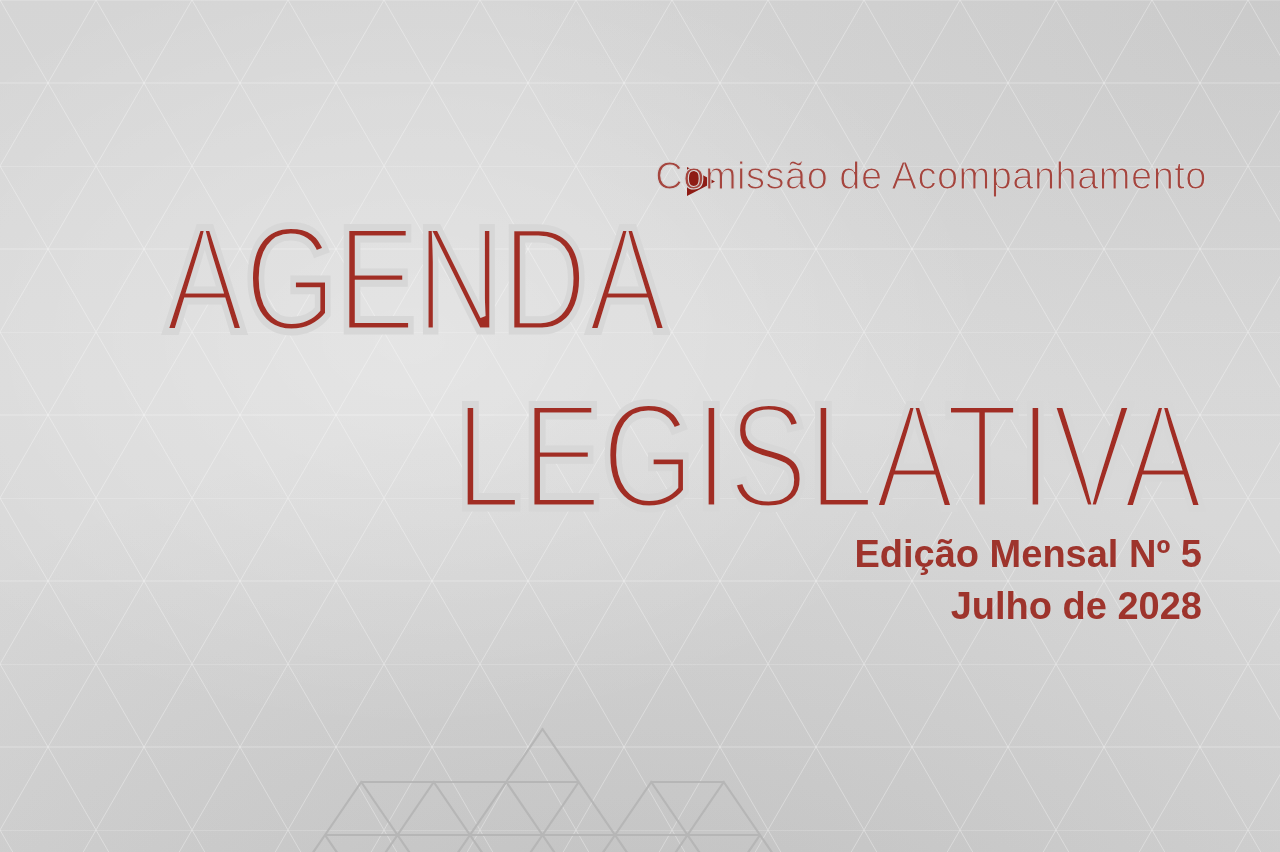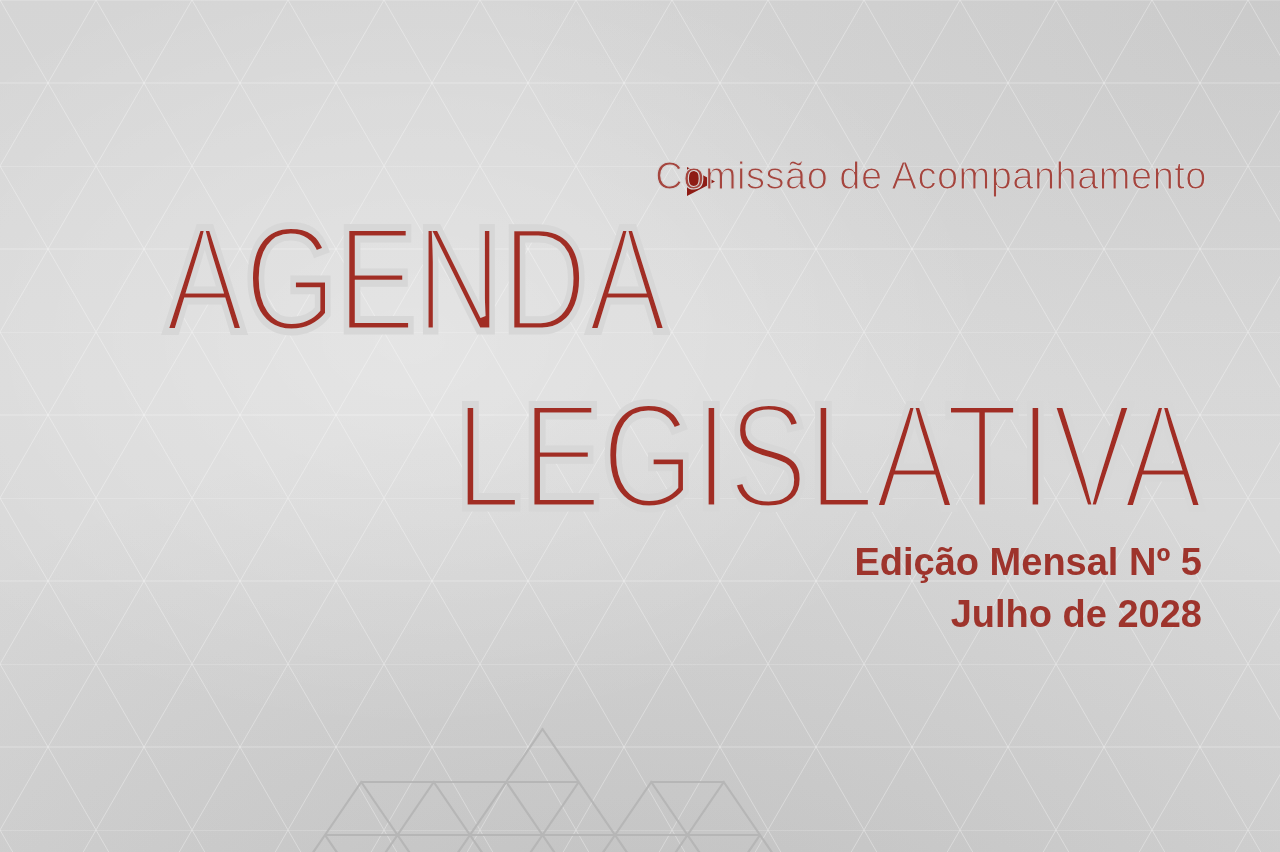--- a/index.html
+++ b/index.html
@@ -61,21 +61,20 @@
   .edition {
     position: absolute;
     top: 528px;
     right: 78px;
     text-align: right;
     font-size: 38px;
     font-weight: bold;
     line-height: 52px;
     color: #9e342c;
     white-space: nowrap;
-    margin-top: 8px;
   }
   svg.lattice {
     position: absolute;
     left: 0;
     top: 700px;
     width: 1280px;
     height: 152px;
     pointer-events: none;
   }
 </style>

